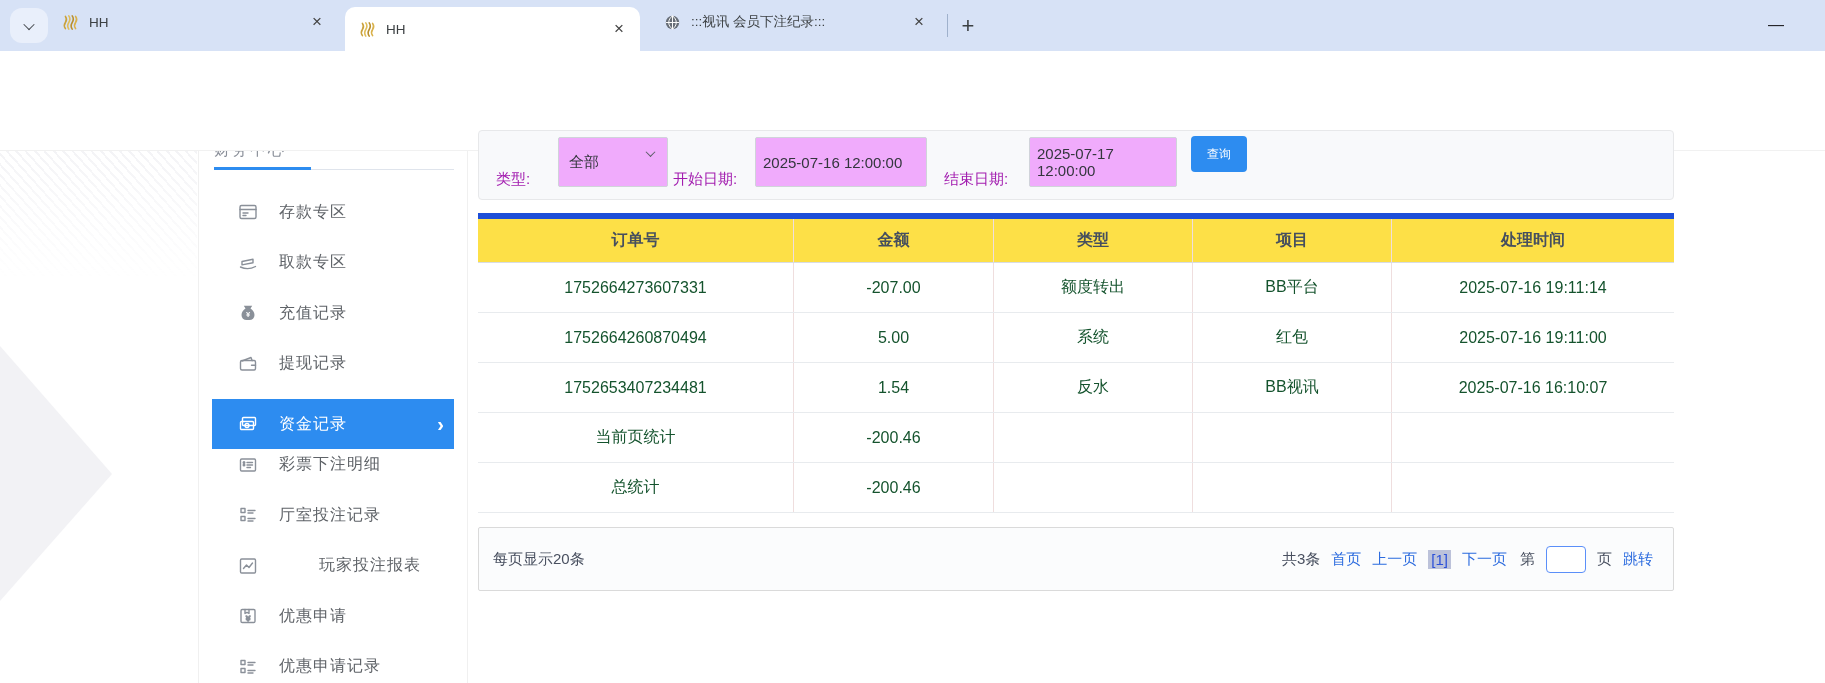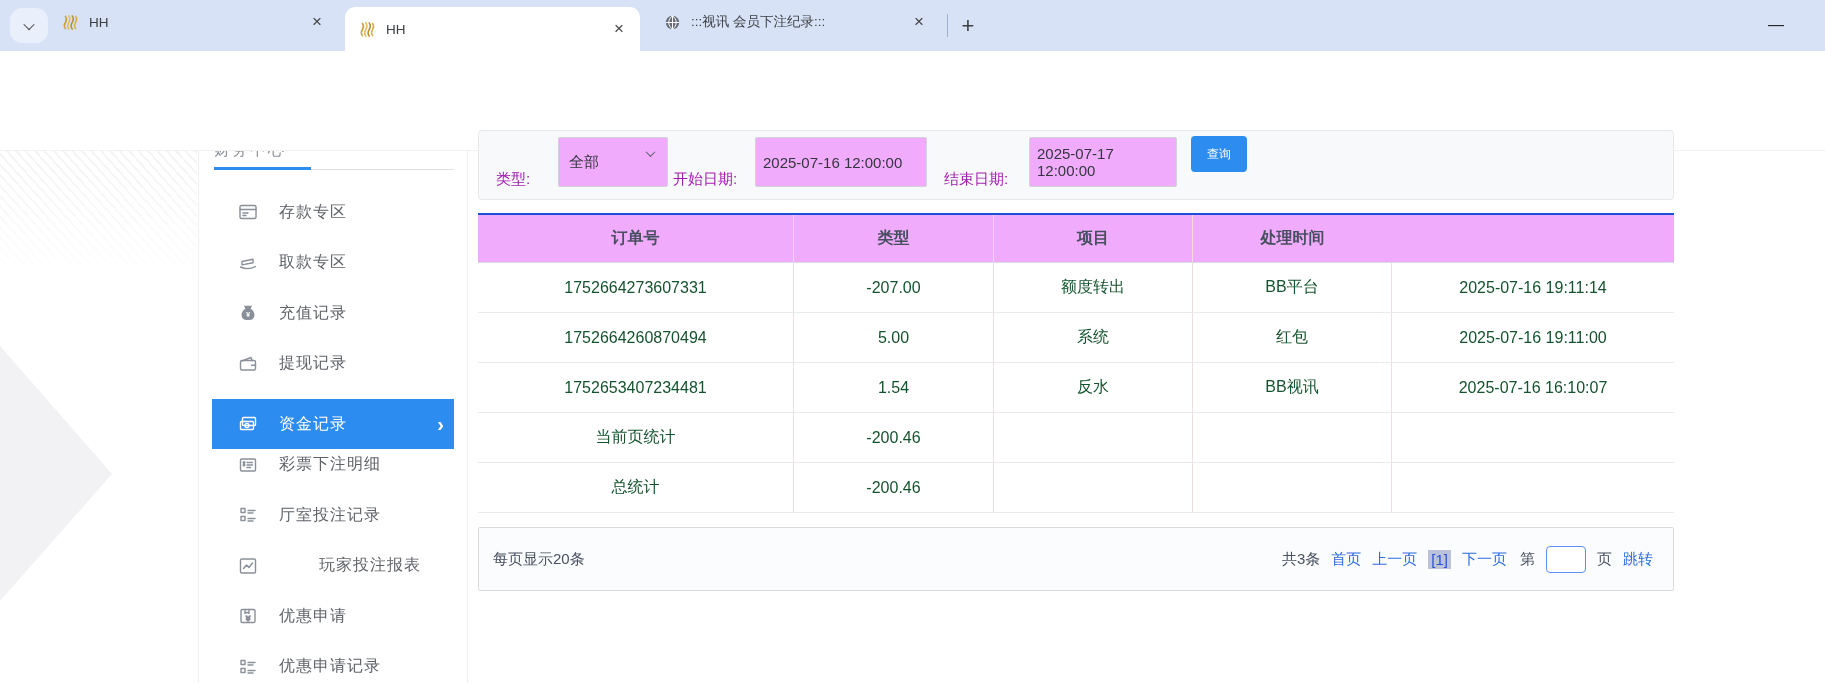--- a/index.html
+++ b/index.html
@@ -75,21 +75,21 @@
   #end-input { left:550px; width:148px; padding-left:7px; }
   #search-btn { position:absolute; left:712px; top:5px; width:56px; height:36px; background:#2d8cf0;
     border:none; border-radius:4px; color:#fff; font-size:12px; font-family:inherit; }
 
   
   #fund-table { position:absolute; left:478px; top:62px; width:1196px; }
   .trow { display:grid; grid-template-columns:316px 200px 199px 199px 282px; height:50px; }
   .trow > div { display:flex; align-items:center; justify-content:center; font-size:16px; color:#14532d;
     border-right:1px solid #efdede; overflow:hidden; }
   .trow > div:last-child { border-right:none; }
-  .thead { background:#f0abfc; border-top:2px solid #1d4ed8; border-bottom:1px solid #d8dce4; }
+  .thead { background:#fde047; border-top:6px solid #1d4ed8; border-bottom:1px solid #d8dce4; }
   .thead > div { font-weight:bold; color:#464f5e; }
   .tbody-row { background:#fff; border-bottom:1px solid #e8ebee; }
 
   
   #pager { position:absolute; left:478px; top:376px; width:1196px; height:64px; background:#fbfcfd;
     border:1px solid #dadada; border-radius:2px; display:flex; align-items:center;gap:13px; }
   #page-size { font-size:15px; color:#495060; margin-left:14px; }
   #pager-right { margin-left:auto; margin-right:20px; display:flex; align-items:center; gap:11px; font-size:15px; }
   .plink { color:#2d6cdf; }
   .ptext { color:#495060; }
@@ -290,20 +290,21 @@
     <span class="flabel" style="left:194px;">开始日期:</span>
     <div class="fbox" id="start-input">2025-07-16 12:00:00</div>
     <span class="flabel" style="left:465px;">结束日期:</span>
     <div class="fbox" id="end-input">2025-07-17 12:00:00</div>
     <button id="search-btn">查询</button>
   </div>
 
   <div id="fund-table">
       <div class="trow thead">
         <div>订单号</div>
+        <div>金额</div>
         <div>类型</div>
         <div>项目</div>
         <div>处理时间</div>
       </div>
       <div class="trow tbody-row">
         <div>1752664273607331</div>
         <div>-207.00</div>
         <div>额度转出</div>
         <div>BB平台</div>
         <div>2025-07-16 19:11:14</div>

